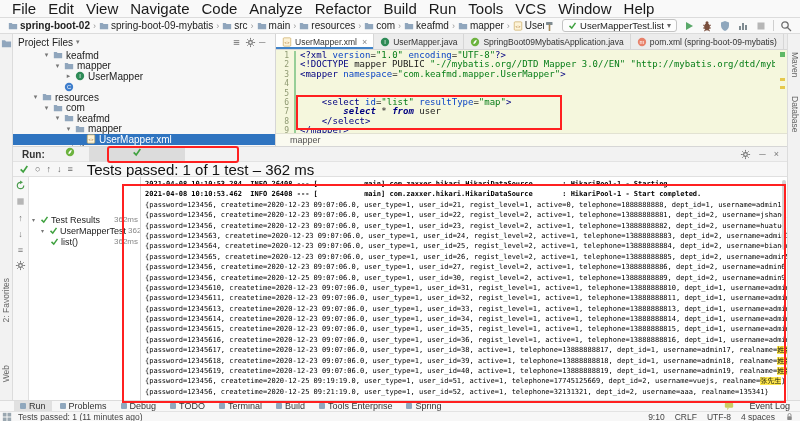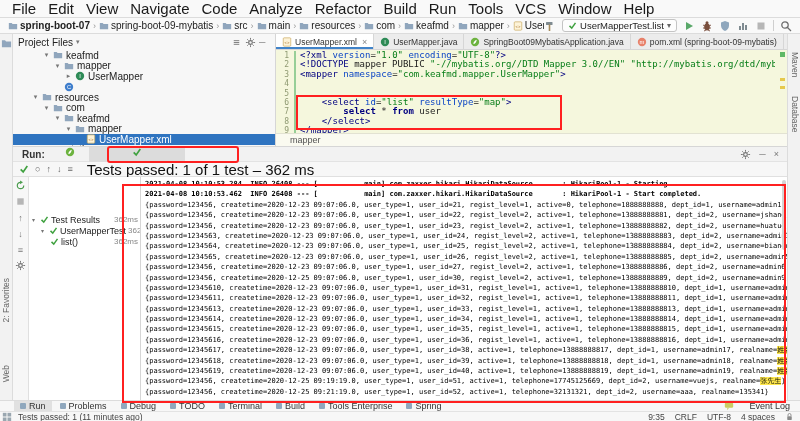--- a/index.html
+++ b/index.html
@@ -50,21 +50,21 @@
 .tclose{color:#888;font-size:9px;margin-left:2px;}
 #code-area{position:absolute;top:16px;left:0;right:0;height:84px;background:#f5f7dd;overflow:hidden;}
 #gutter{position:absolute;left:0;top:1px;width:16px;text-align:right;color:#8f9a72;font-size:8px;font-family:"DejaVu Sans Mono",monospace;}
 .gline{height:9.4px;line-height:9.4px;padding-right:3px;}
 #vcs-bar{position:absolute;left:18px;top:1px;width:2px;height:83px;background:#97cf97;}
 #code-lines{position:absolute;left:24px;top:1px;right:12px;font-family:"DejaVu Sans Mono",monospace;font-size:9px;white-space:pre;overflow:hidden;}
 .cline{height:9.4px;line-height:9.4px;}
 .c-tag{color:#000080;}
 .c-attr{color:#0b45c5;}
 .c-str{color:#067d17;}
-.c-kw{color:#000080;font-weight:bold;}
+.c-kw{color:#000080;font-weight:bold;font-style:italic;}
 .c-pl{color:#1a1a1a;}
 #editor-marks{position:absolute;right:2px;top:2px;width:5px;height:80px;}
 #editor-marks .m-green{position:absolute;top:0;left:0;width:5px;height:5px;background:#5fb865;}
 #editor-marks .m-yellow{position:absolute;top:26px;left:0;width:5px;height:3px;background:#e6c94c;}
 #editor-marks .m-yellow2{position:absolute;top:34px;left:0;width:5px;height:3px;background:#e6c94c;}
 #editor-crumb{position:absolute;left:0;bottom:0;height:13px;width:100%;border-top:1px solid #e2e2d2;font-size:9px;color:#555;display:flex;align-items:center;padding-left:14px;background:#fafaf0;}
 
 #run-panel{position:absolute;left:13px;top:147px;width:774px;height:253px;background:#3b82f6;}
 #run-tabs-row{position:absolute;top:0;left:0;right:0;height:15px;background:#f2f2f2;display:flex;align-items:center;font-size:10px;padding-left:4px;border-bottom:1px solid #e3e3e3;}
 #run-label{font-weight:bold;color:#333;padding:0 5px;font-size:10px;}
@@ -131,21 +131,21 @@
     </div>
 
   <div id="navbar">
     <div id="crumbs">
         <span class="crumb">
           <span class="ic">
             <svg viewBox="0 0 12 12">
               <path d="M1 2.5h3.4l1.1 1.2H11v6.3H1z" fill="#90a6bd"></path>
             </svg>
           </span>
-          <span style="font-weight: bold;">spring-boot-07</span>
+          <span style="font-weight: bold;">spring-boot-02</span>
         </span>
         <span class="crumb-sep">›</span>
         <span class="crumb">
           <span class="ic">
             <svg viewBox="0 0 12 12">
               <path d="M1 2.5h3.4l1.1 1.2H11v6.3H1z" fill="#90a6bd"></path>
             </svg>
           </span>
           <span>spring-boot-09-mybatis</span>
         </span>
@@ -642,21 +642,21 @@
     <span id="sb-grid">
         <svg viewBox="0 0 12 12">
           <rect x="1" y="1" width="4.4" height="4.4" fill="#9aa7b0"></rect>
           <rect x="6.6" y="1" width="4.4" height="4.4" fill="#9aa7b0"></rect>
           <rect x="1" y="6.6" width="4.4" height="4.4" fill="#9aa7b0"></rect>
           <rect x="6.6" y="6.6" width="4.4" height="4.4" fill="#9aa7b0"></rect>
         </svg>
       </span>
     <span id="status-left">Tests passed: 1 (11 minutes ago)</span>
     <span id="status-right">
-        <span class="sb-item">9:35</span>
+        <span class="sb-item">9:10</span>
         <span class="sb-item">CRLF</span>
         <span class="sb-item">UTF-8</span>
         <span class="sb-item">4 spaces</span>
         <span class="ic">
           <svg viewBox="0 0 12 12">
             <rect x="3" y="5.5" width="6" height="5" rx="0.8" fill="#8a8a8a"></rect>
             <path d="M4 5.5V4a2 2 0 0 1 4 0v1.5" fill="none" stroke="#8a8a8a" stroke-width="1.2"></path>
           </svg>
         </span>
       </span>

